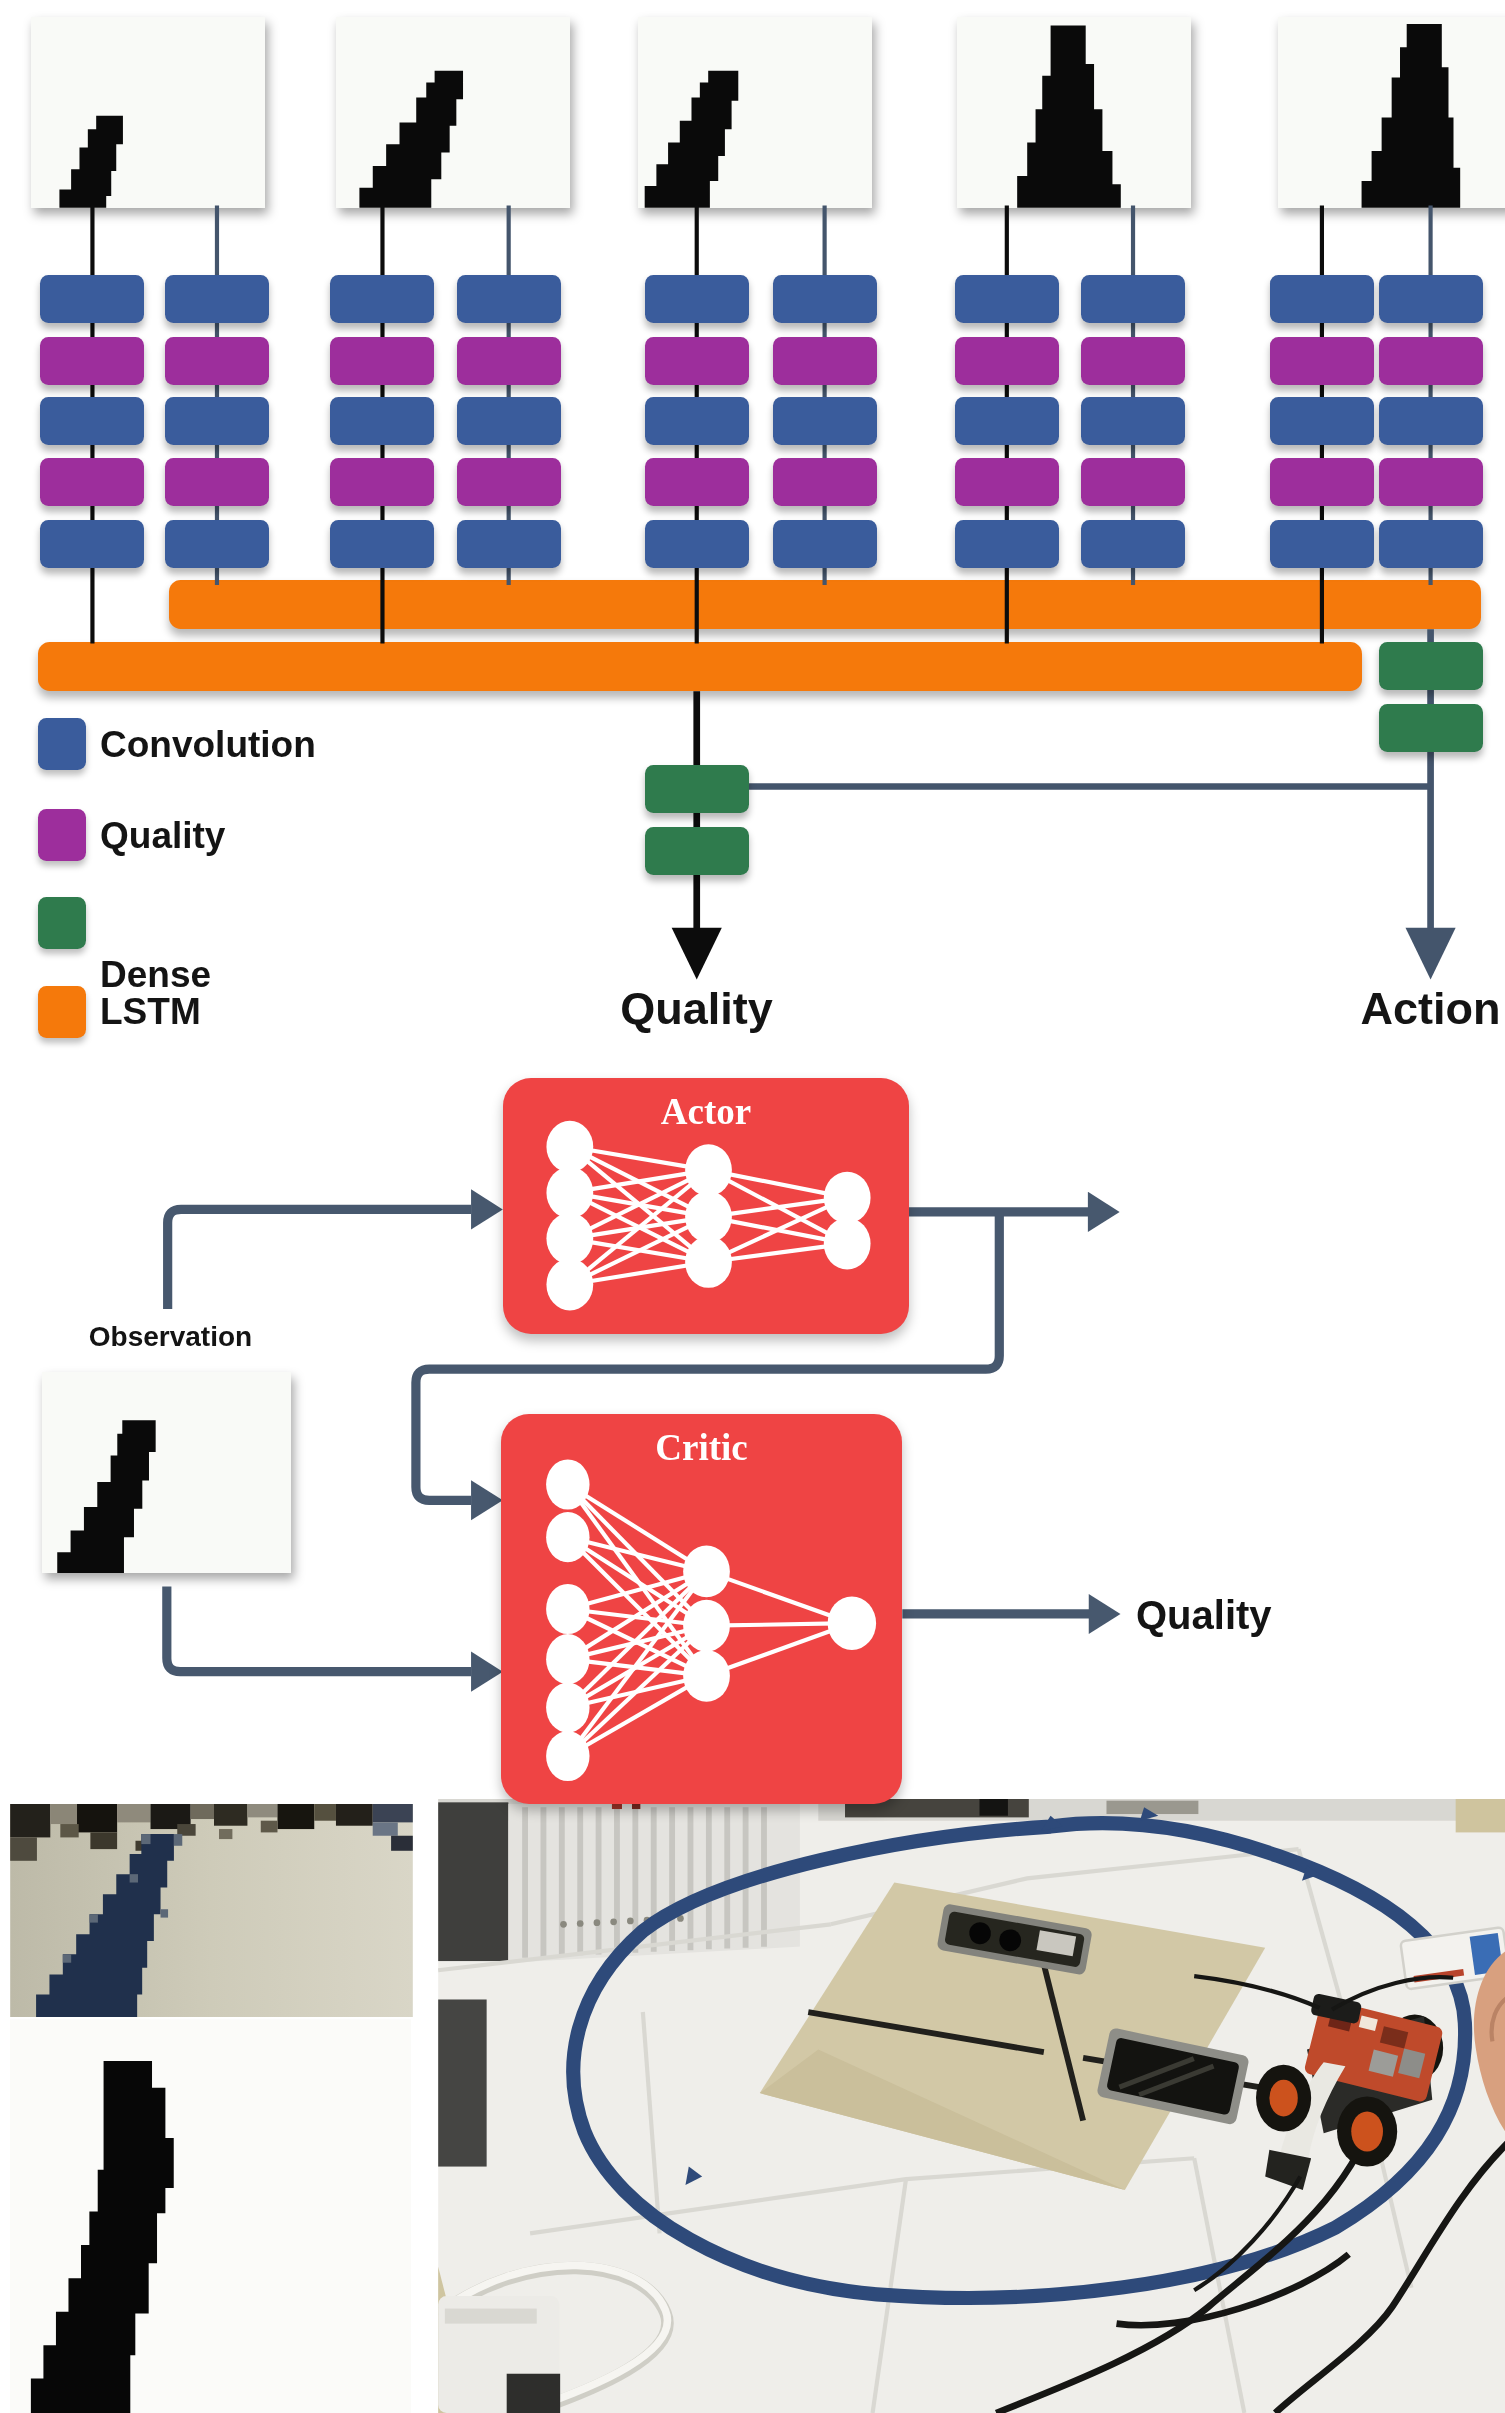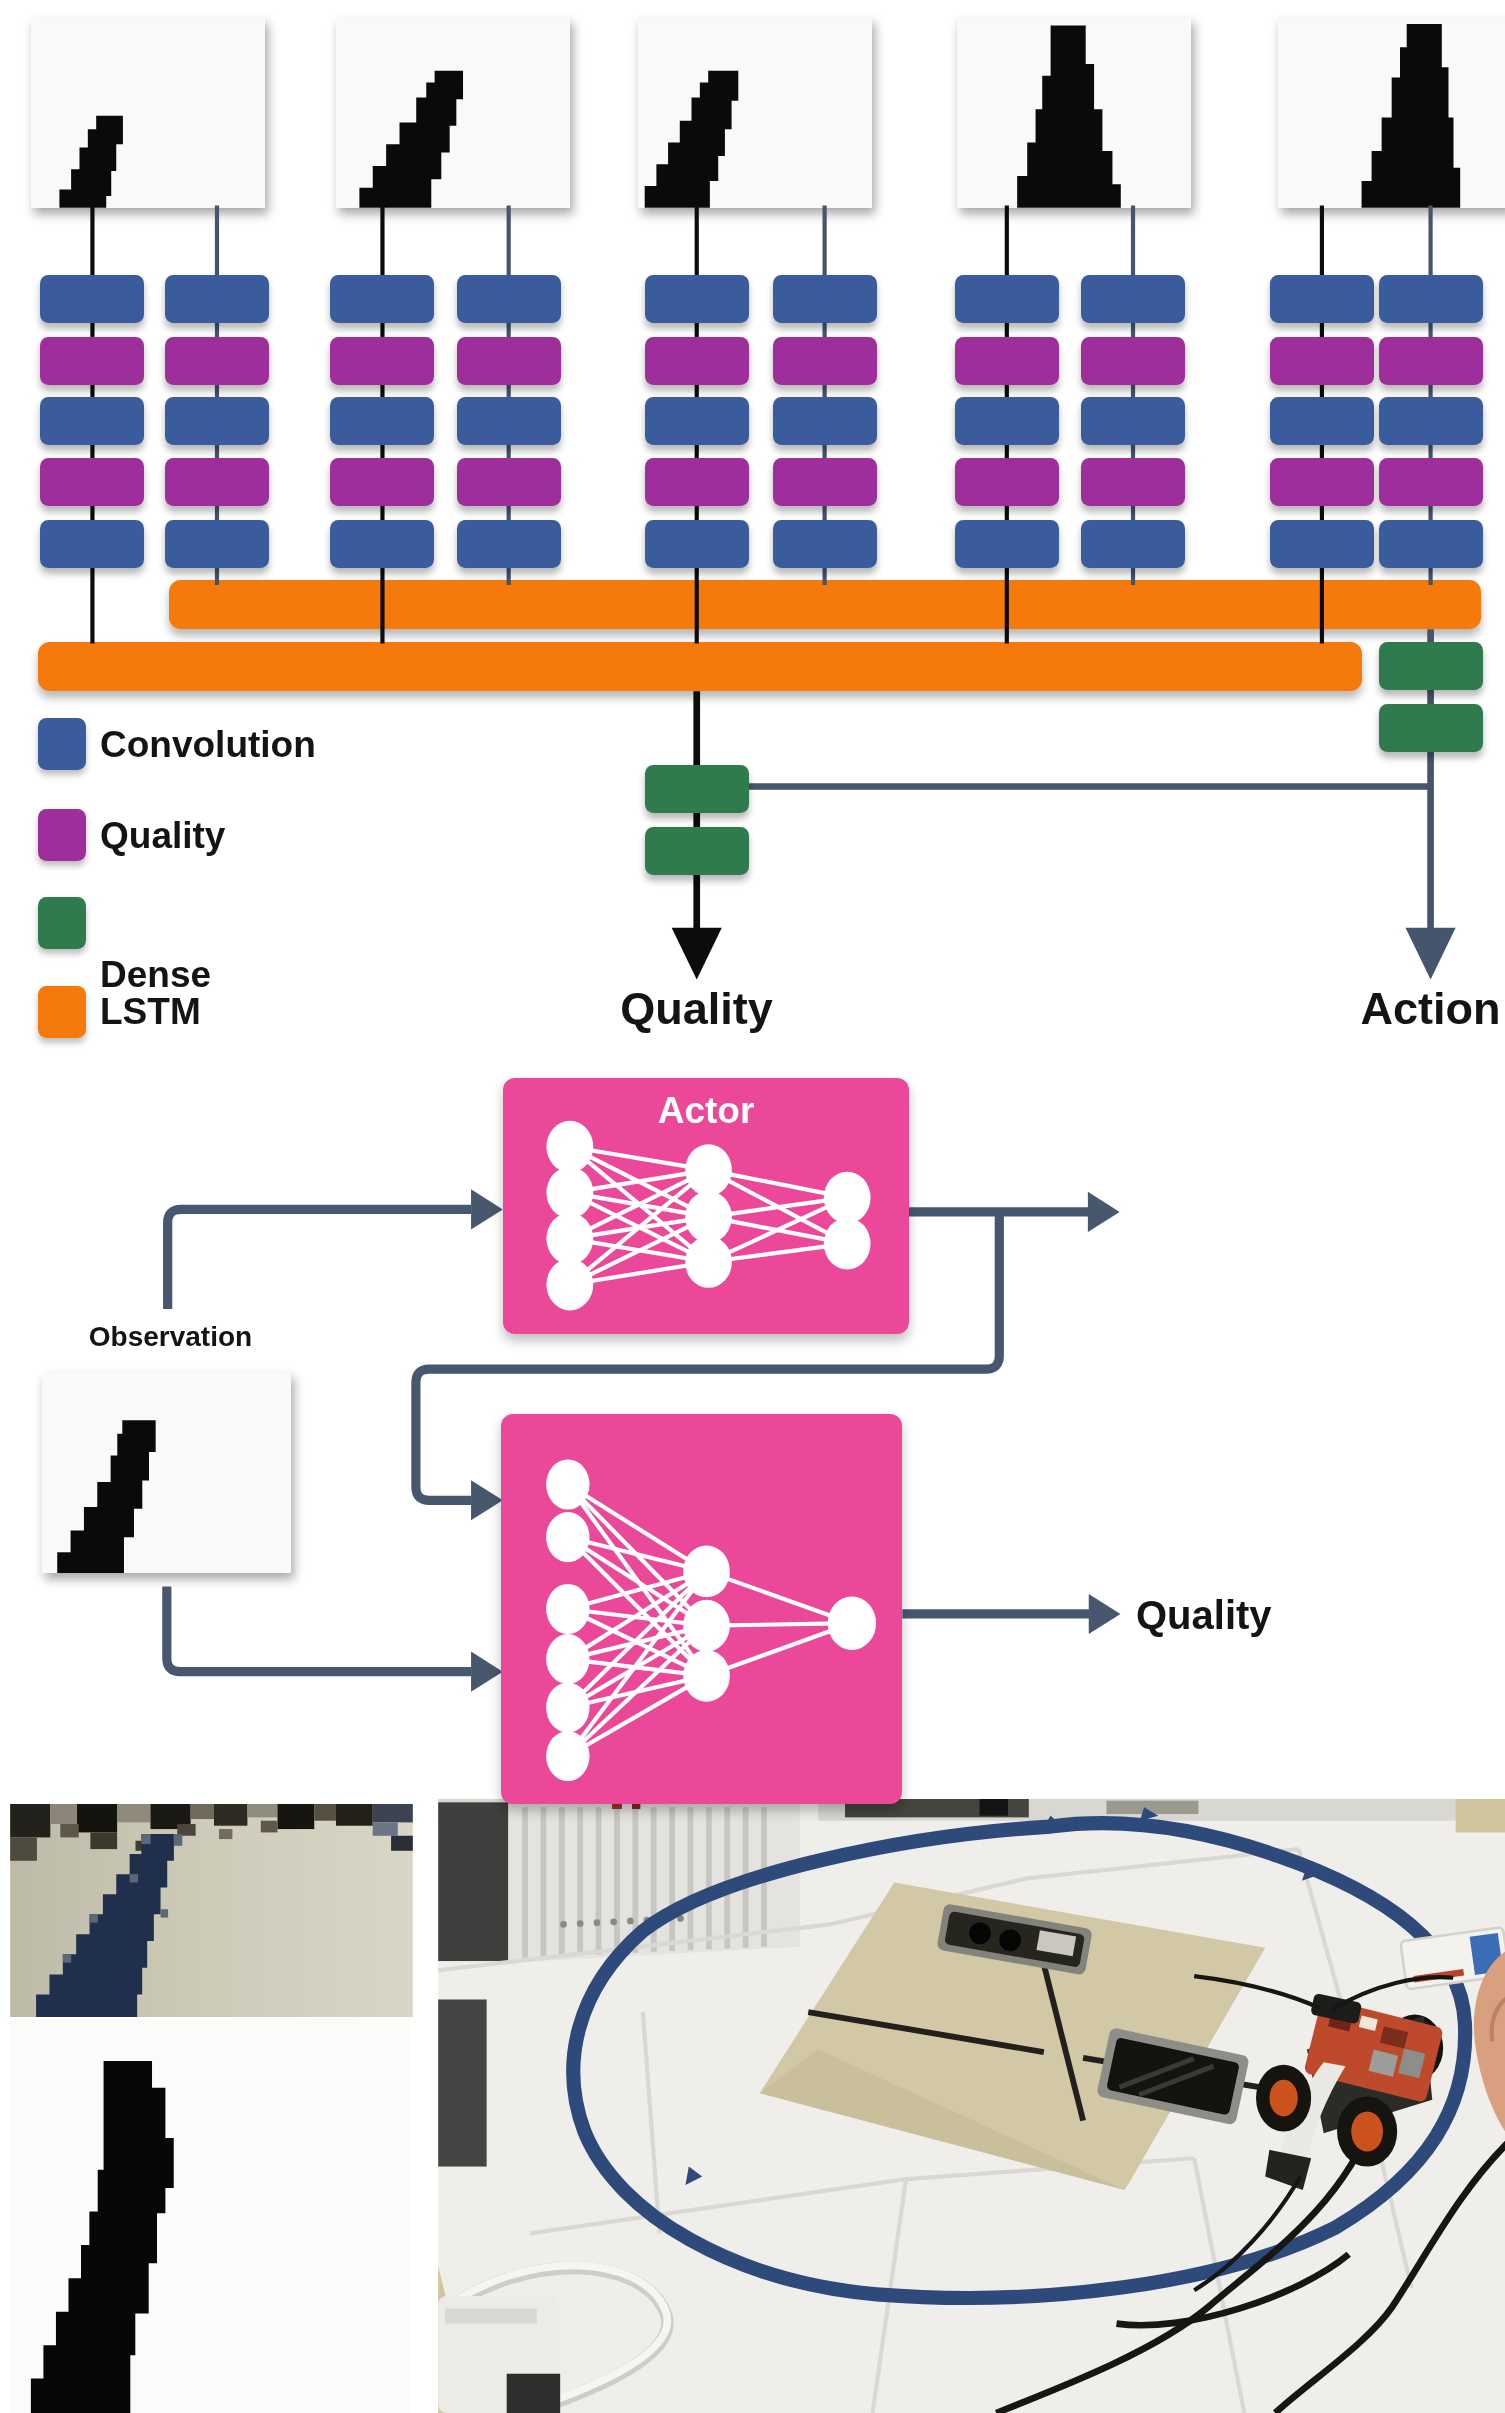--- a/index.html
+++ b/index.html
@@ -16,22 +16,22 @@
   .c-dense{background:#2f7b4d;} .c-lstm{background:#f5790b;}
   .bar{position:absolute;height:49px;border-radius:11.7px;background:#f5790b;
        box-shadow:0 6.7px 8.4px rgba(0,0,0,.28);z-index:1;}
   #connectors{position:absolute;left:0;top:0;z-index:2;}
   .lbl{position:absolute;color:#141414;font-weight:700;text-align:center;z-index:5;}
   
   .sw{position:absolute;left:32px;width:48px;height:52px;border-radius:8.4px;
       box-shadow:0 5px 6.7px rgba(0,0,0,.25);z-index:3;}
   .leglbl{position:absolute;left:94px;font-size:37px;font-weight:700;color:#141414;z-index:3;}
   
-  .nnbox{position:absolute;background:#ec4899;border-radius:12px;z-index:3;
-         box-shadow:0 6.7px 11.7px rgba(0,0,0,.25);}
+  .nnbox{position:absolute;background:#ef4444;border-radius:28px;z-index:3;
+         box-shadow:0 6.7px 11.7px rgba(0,0,0,.25);font-family:Liberation Serif, serif;}
   .nnbox .ttl{position:absolute;top:11.7px;left:0;right:0;text-align:center;color:#fff;
               font-size:37px;font-weight:700;}
   .nnbox svg{position:absolute;left:0;top:0;}
   
   #ddpg{position:absolute;left:1129px;top:1065px;width:366px;height:304px;z-index:4;
         background:#fff;border:5.9px solid #3d5fa1;box-sizing:border-box;}
   #ddpg .hdr{position:absolute;left:0;top:0;width:100%;height:73px;border-bottom:4.2px solid #3d5fa1;
         box-sizing:border-box;display:flex;align-items:center;justify-content:center;
         font-size:40px;font-weight:700;color:#141414;}
   #ddpg .cell{position:absolute;display:flex;align-items:center;justify-content:center;
@@ -169,20 +169,21 @@
         <ellipse cx="246" cy="110" rx="28" ry="31"></ellipse>
           <ellipse cx="246" cy="166" rx="28" ry="31"></ellipse>
           <ellipse cx="246" cy="220" rx="28" ry="31"></ellipse>
         <ellipse cx="412" cy="143" rx="28" ry="31"></ellipse>
           <ellipse cx="412" cy="198" rx="28" ry="31"></ellipse>
       </g>
     </svg>
   </div>
 
   <div class="nnbox" style="left:495px;top:1414px;width:401px;height:390px">
+    <div class="ttl">Critic</div>
     <svg width="401" height="390" viewBox="0 0 480 466">
       <g stroke="#ffffff" stroke-width="5">
         <line x1="80" y1="84" x2="246" y2="188"></line>
           <line x1="80" y1="84" x2="246" y2="253"></line>
           <line x1="80" y1="84" x2="246" y2="313"></line>
         <line x1="80" y1="147" x2="246" y2="188"></line>
           <line x1="80" y1="147" x2="246" y2="253"></line>
           <line x1="80" y1="147" x2="246" y2="313"></line>
         <line x1="80" y1="233" x2="246" y2="188"></line>
           <line x1="80" y1="233" x2="246" y2="253"></line>

